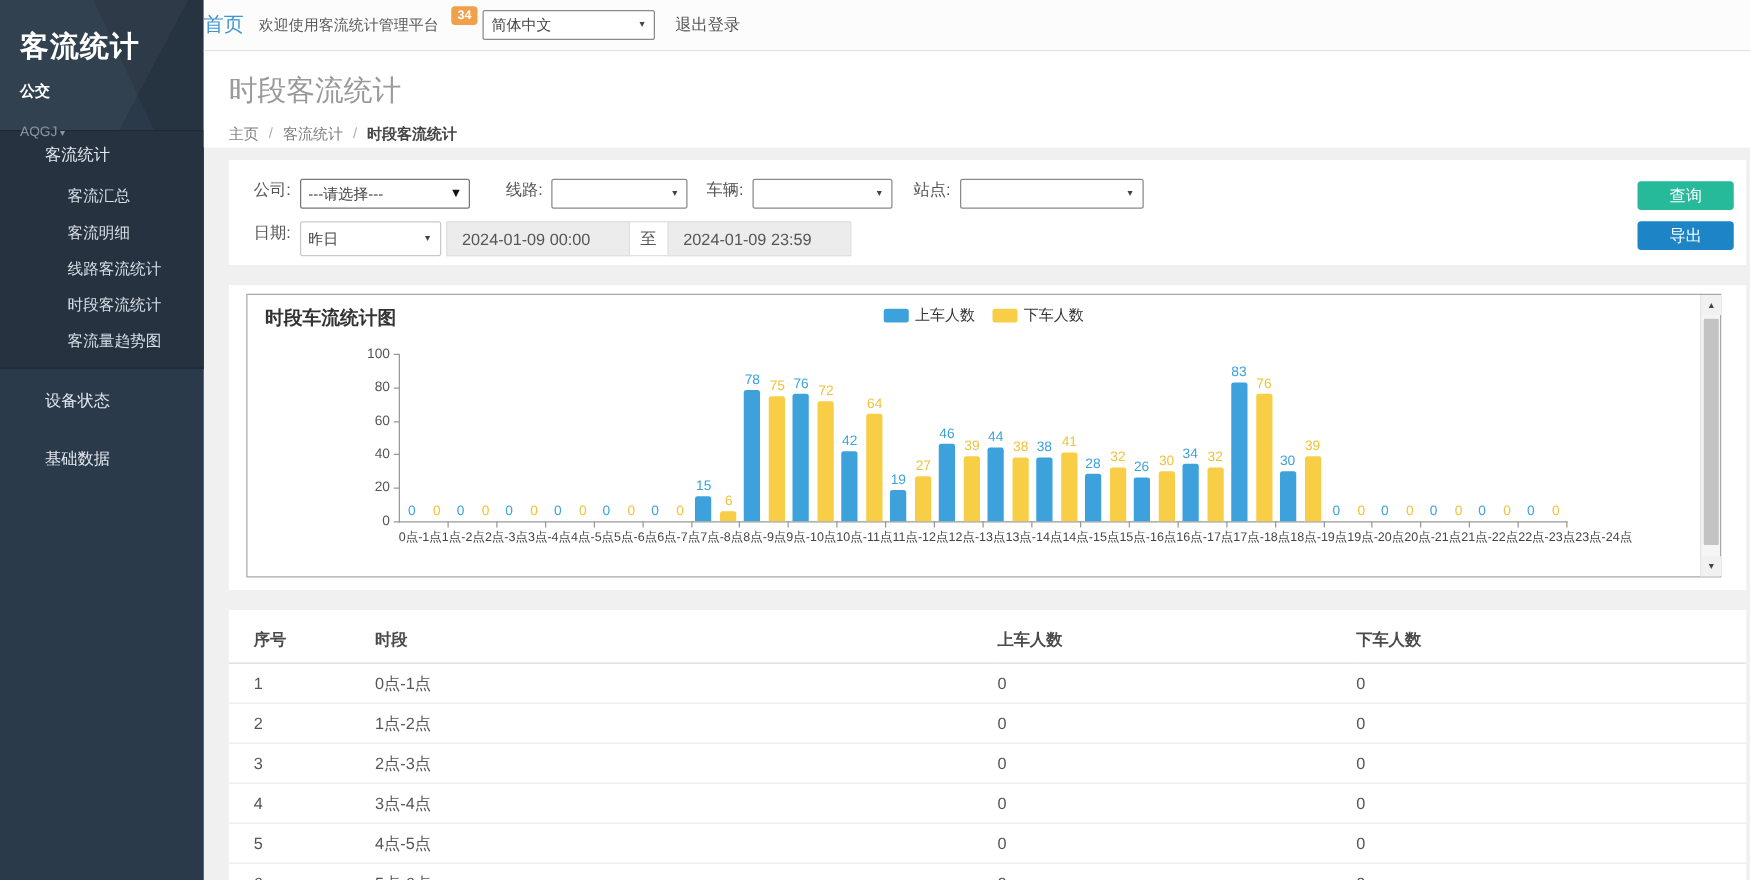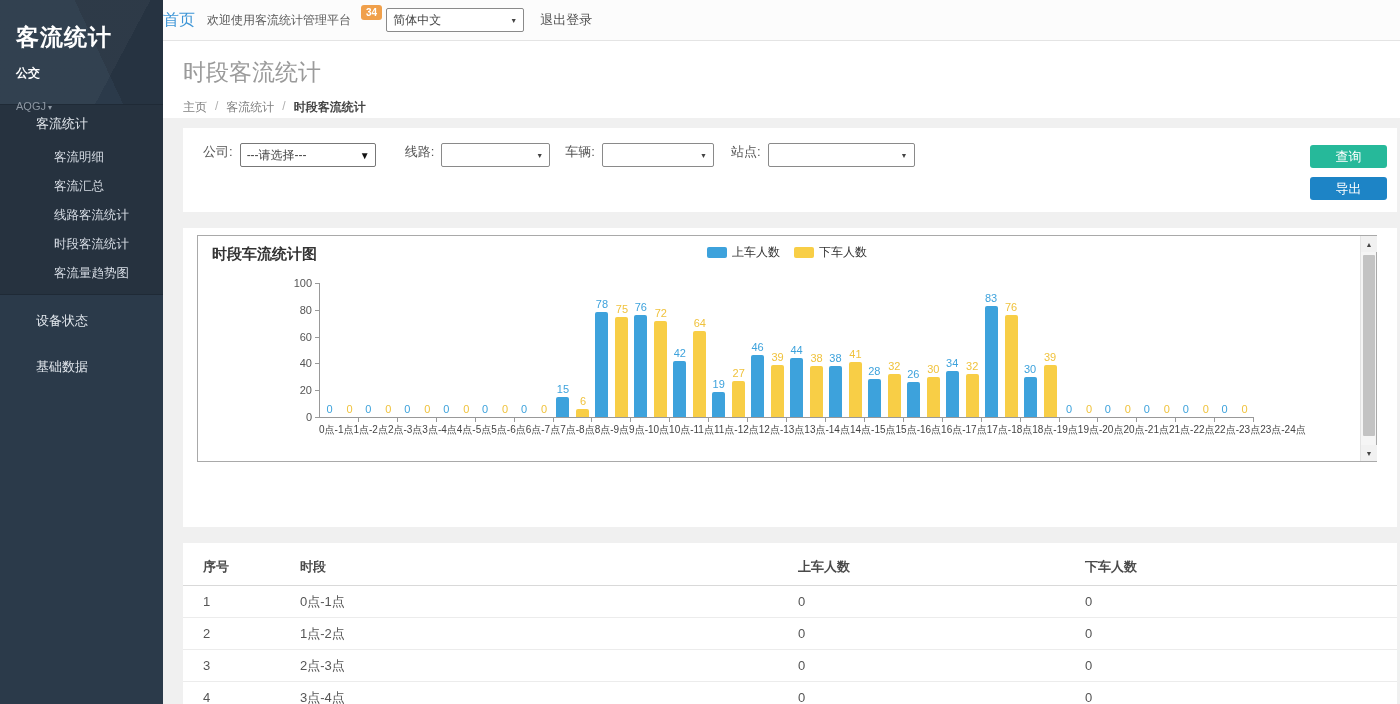--- a/index.html
+++ b/index.html
@@ -81,21 +81,21 @@
   .range-sep {
     height: 28px; width: 30px; background: #fff; border-top: 1px solid #e0e0e0; border-bottom: 1px solid #e0e0e0;
     display: inline-flex; align-items: center; justify-content: center; font-size: 13px; color: #555;
   }
   .date-from { margin-left: 4px; }
   .btn { position: absolute; right: 10px; width: 77px; height: 23px; border: none; border-radius: 3px;
          color: #fff; font-size: 13px; cursor: pointer; font-family: inherit; line-height: 23px; text-align: center; }
   .btn-search { top: 17px; background: var(--accent-green, #26b99a); }
   .btn-export { top: 49px; background: var(--accent-blue, #1d84c6); }
   
-  .chart-panel { margin-top: 16px; height: 299px; padding: 7px 20px 0 14px; }
+  .chart-panel { margin-top: 16px; height: 244px; padding: 7px 20px 0 14px; }
   .chart-box { position: relative; border: 1px solid #a9a9a9; height: 227px; background: #fff; }
   .chart-title { position: absolute; left: 14px; top: 9px; font-size: 15px; font-weight: 700; color: #333; }
   .legend { position: absolute; top: 8px; left: 50%; transform: translateX(-50%); display: flex; align-items: center; gap: 14px; }
   .legend-item { display: flex; align-items: center; gap: 5px; font-size: 12px; color: #333; cursor: pointer; }
   .legend-swatch { width: 20px; height: 11px; border-radius: 2px; }
   .plot { position: absolute; left: 121px; top: 48px; width: 935px; height: 134px;
           border-left: 1px solid #999; border-bottom: 1px solid #999; display: flex; align-items: flex-end; }
   .ytick { position: absolute; }
   .ytick .yt-label { position: absolute; right: 8px; top: -6px; font-size: 11px; color: #555; white-space: nowrap; }
   .ytick .yt-mark { position: absolute; right: 0; top: 0; width: 5px; height: 1px; background: #999; }
@@ -126,22 +126,22 @@
   <div class="logo-block">
     <div class="logo-title">客流统计</div>
     <div class="org-name">公交</div>
     <div class="org-code">
       <span>AQGJ</span><span class="caret-icon">▾</span>
     </div>
   </div>
   <nav>
       <div class="nav-sec open">
         <div class="nav-parent">客流统计</div>
+        <div class="nav-child">客流汇总</div>
         <div class="nav-child">客流明细</div>
-        <div class="nav-child">客流汇总</div>
         <div class="nav-child">线路客流统计</div>
         <div class="nav-child">时段客流统计</div>
         <div class="nav-child">客流量趋势图</div>
       </div>
       <div class="nav-sec plain">
         <div class="nav-parent">设备状态</div>
       </div>
       <div class="nav-sec plain">
         <div class="nav-parent">基础数据</div>
       </div>
@@ -189,20 +189,30 @@
       <span class="f-label gap-b">车辆:</span>
       <span class="sel-wrap sel-vehicle">
         <select><option></option></select>
         <span class="sel-caret">▼</span>
       </span>
       <span class="f-label gap-c">站点:</span>
       <span class="sel-wrap sel-station">
         <select><option></option></select>
         <span class="sel-caret">▼</span>
       </span>
+    </div>
+    <div class="f-row f-row2">
+      <span class="f-label">日期:</span>
+      <span class="sel-wrap sel-preset">
+        <select><option>昨日</option></select>
+        <span class="sel-caret">▼</span>
+      </span>
+      <input class="date-input date-from" readonly="" value="2024-01-09 00:00" style="">
+      <span class="range-sep">至</span>
+      <input class="date-input" readonly="" value="2024-01-09 23:59" style="">
     </div>
     <button class="btn btn-search">查询</button>
     <button class="btn btn-export">导出</button>
   </section>
 
   <section class="panel chart-panel">
     <div class="chart-box">
       <div class="chart-title">时段车流统计图</div>
       <div class="legend">
         <span class="legend-item">

